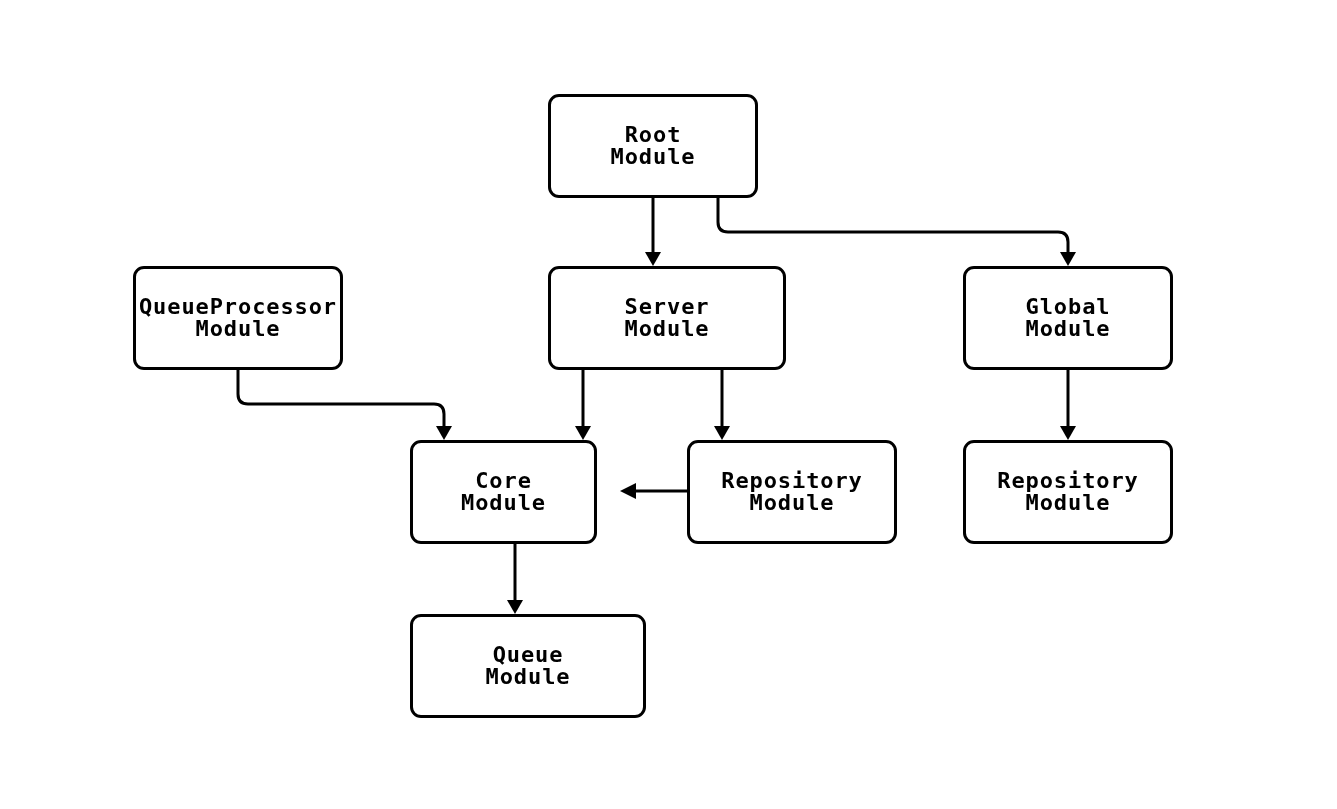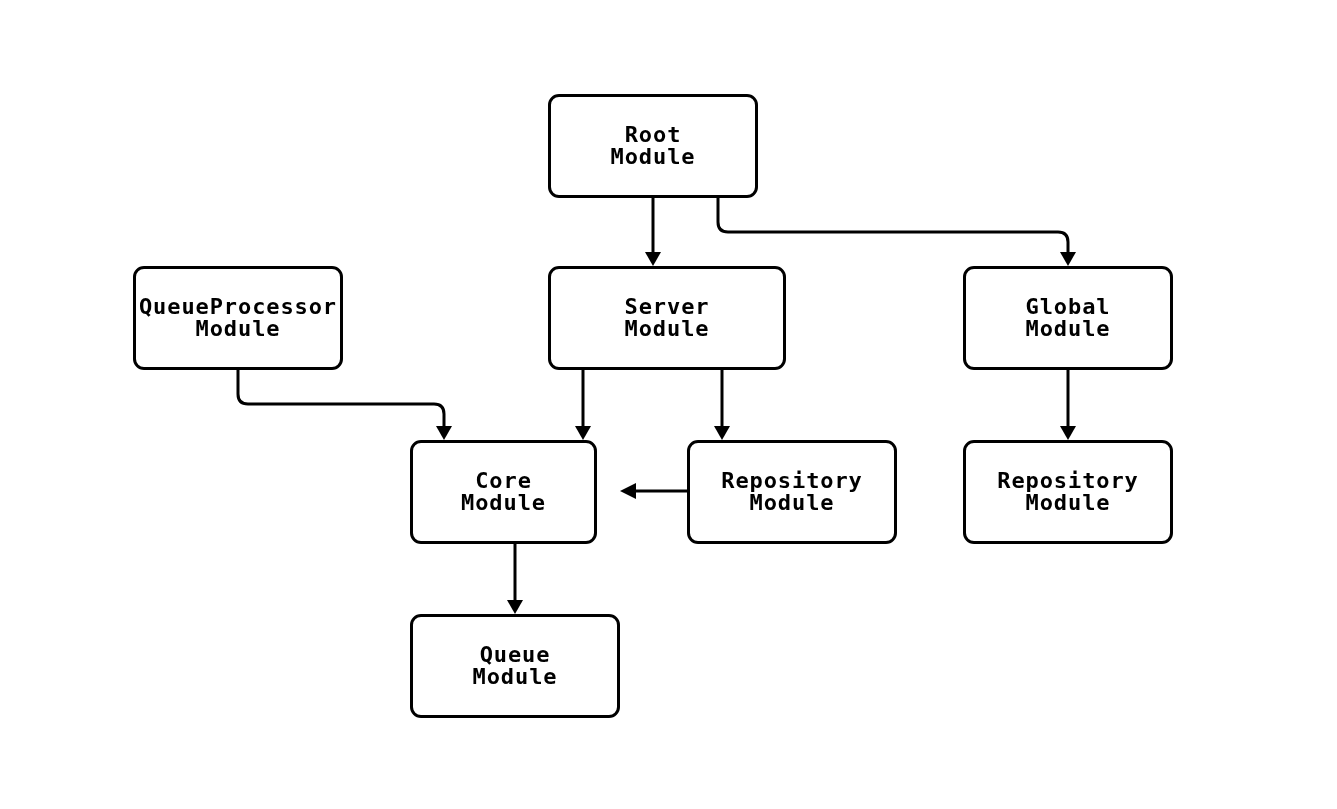--- a/index.html
+++ b/index.html
@@ -135,18 +135,18 @@
   <div class="node" style="left:687px; top:440px; width:210px; height:104px;">
     <div class="node-label">Repository
 Module</div>
   </div>
 
   <div class="node" style="left:963px; top:440px; width:210px; height:104px;">
     <div class="node-label">Repository
 Module</div>
   </div>
 
-  <div class="node" style="left:410px; top:614px; width:210px; height:104px;">
+  <div class="node" style="left:410px; top:614px; width:236px; height:104px;">
     <div class="node-label">Queue
 Module</div>
   </div>
 
 </div>
 
 </body></html>

